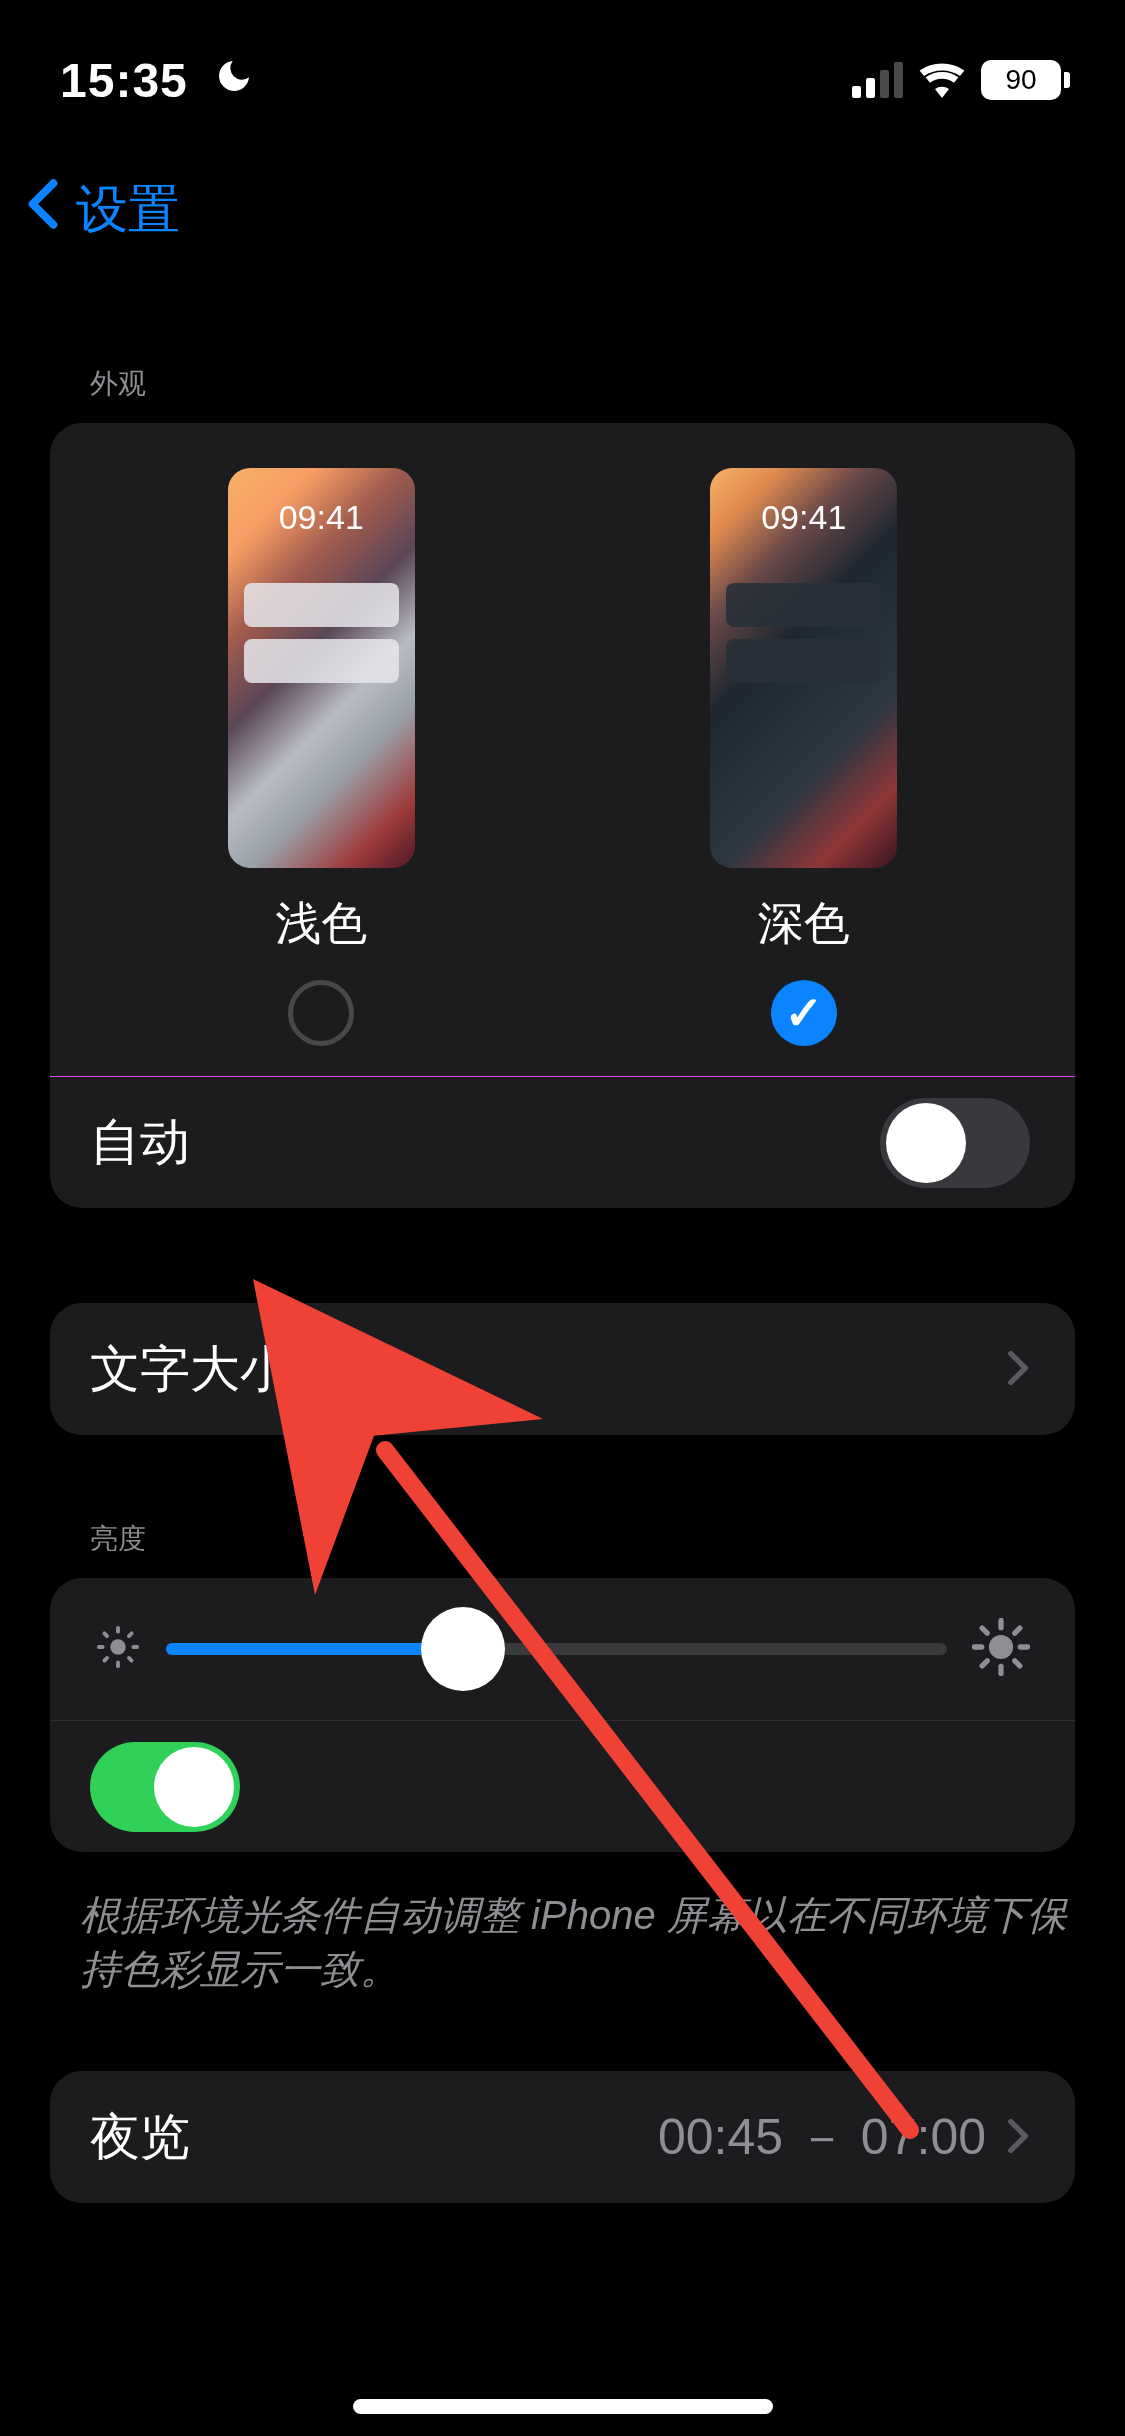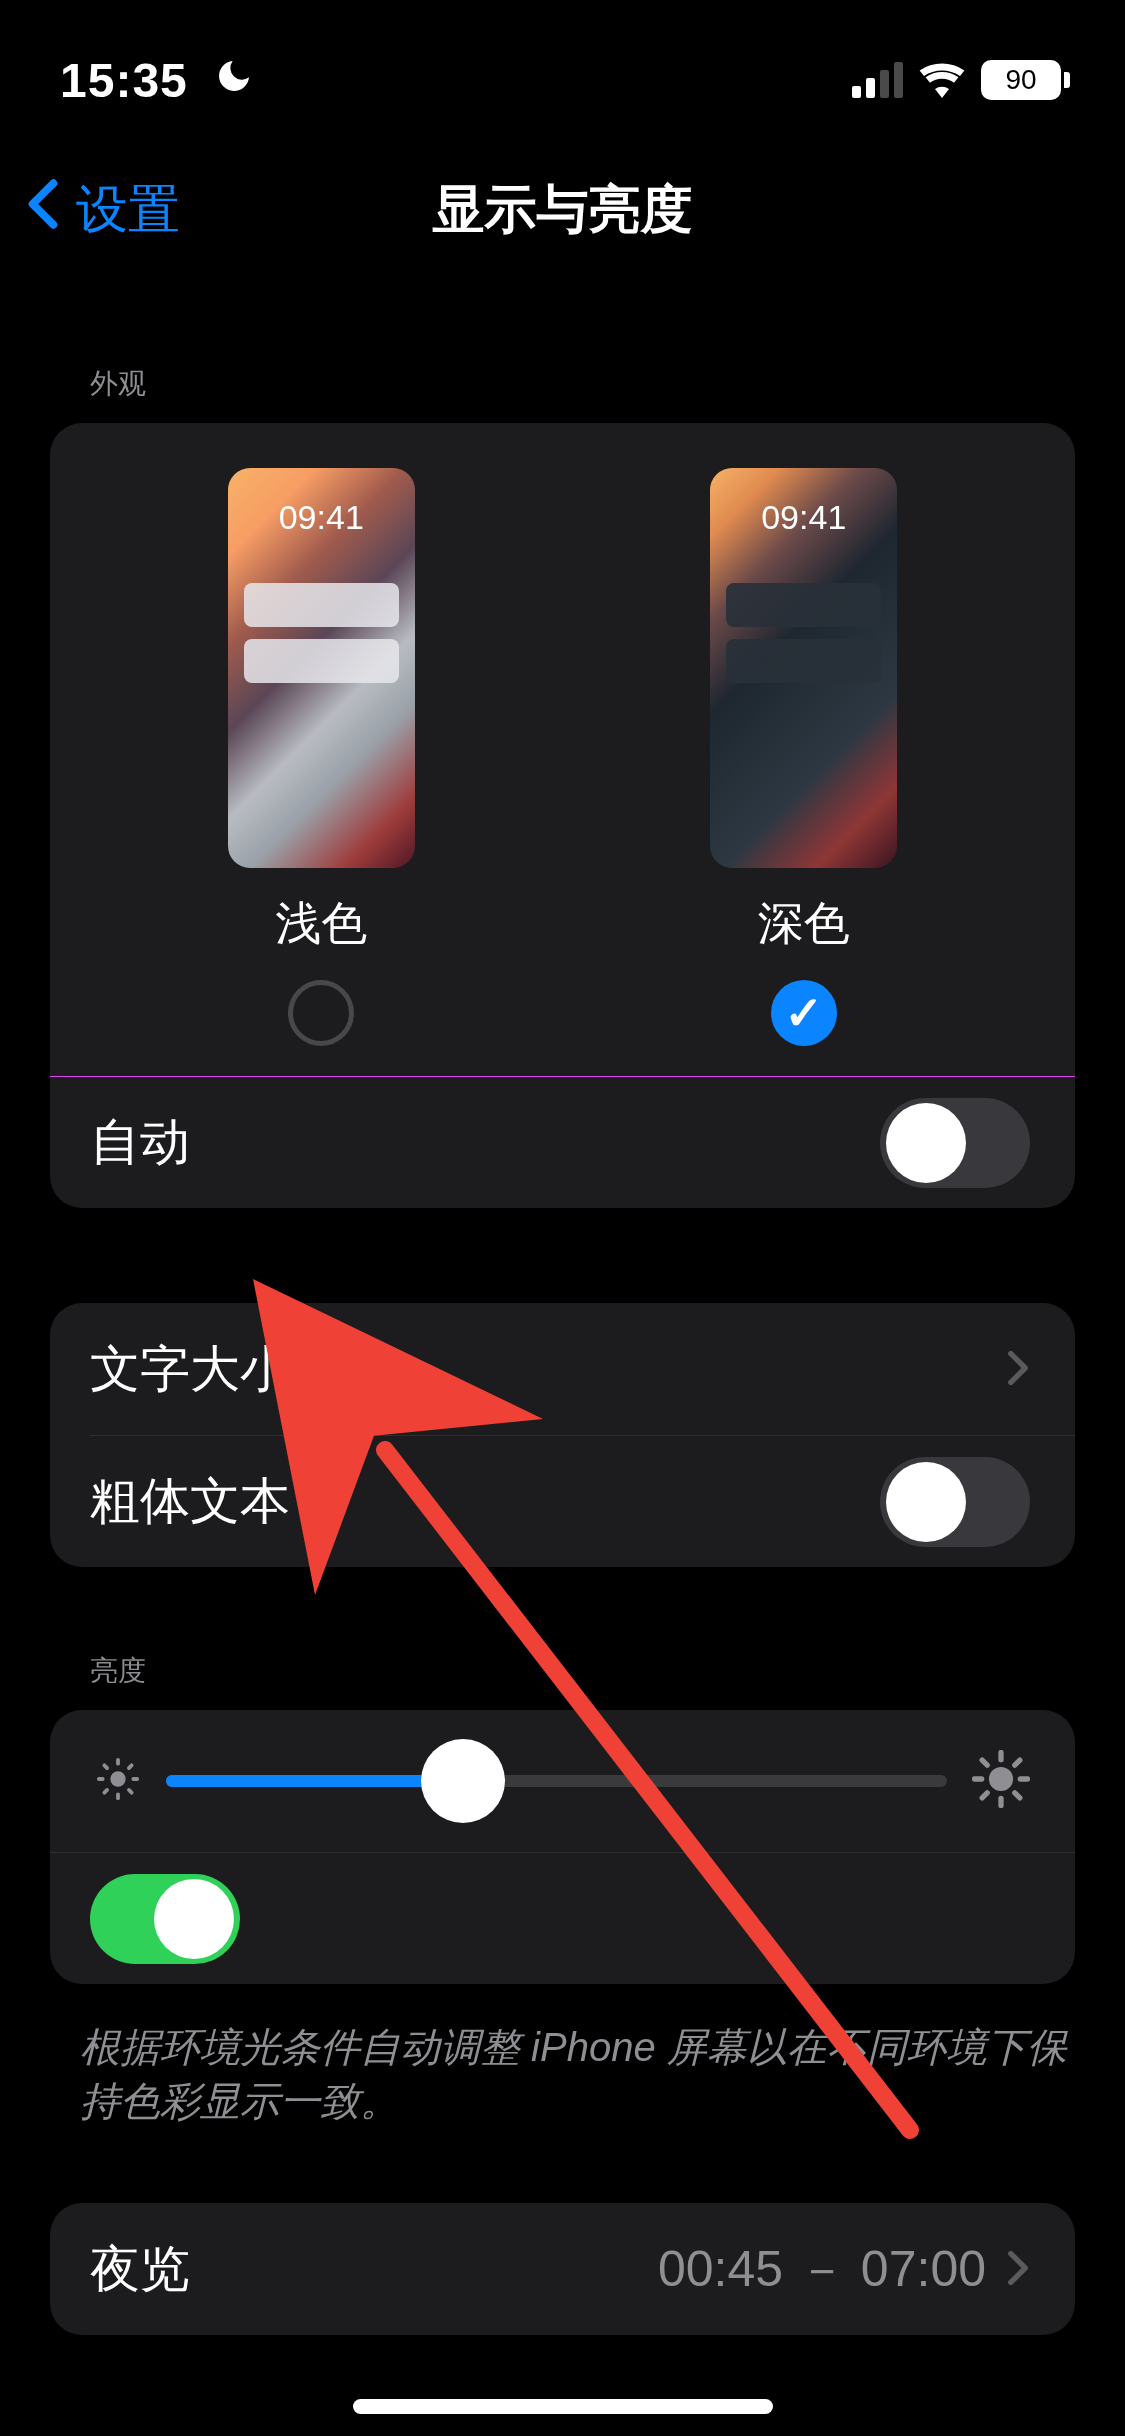--- a/index.html
+++ b/index.html
@@ -108,21 +108,20 @@
 
 <div class="nav">
   <div class="back">
     <span>
       <svg width="36" height="52" viewBox="0 0 12 20" fill="none" stroke="#0a84ff" stroke-width="3" stroke-linecap="round" stroke-linejoin="round">
           <path d="M10 2L2 10l8 8"></path>
         </svg>
     </span>
     <span>设置</span>
   </div>
-  <div class="title">显示与亮度</div>
 </div>
 
 <div class="section-header">外观</div>
 <div class="group">
   <div class="appearance-row">
     <div class="appearance-opt">
       <div class="phone-thumb light">
         <div class="pt-time">09:41</div>
         <div class="pt-widgets">
             <div></div>
@@ -154,26 +153,20 @@
 
 <div style="height:95px"></div>
 <div class="group">
   <div class="row">
     <div class="row-label">文字大小</div>
     <span class="chevron">
       <svg width="24" height="36" viewBox="0 0 12 20" fill="none" stroke="#5a5a5e" stroke-width="3" stroke-linecap="round" stroke-linejoin="round">
           <path d="M2 2l8 8-8 8"></path>
         </svg>
     </span>
-  </div>
-  <div class="row">
-    <div class="row-label">粗体文本</div>
-    <div class="toggle">
-        <div class="knob"></div>
-      </div>
   </div>
 </div>
 
 <div class="section-header">亮度</div>
 <div class="group">
   <div class="slider-row">
     <span class="sun-small">
       <svg width="46" height="46" viewBox="0 0 24 24" fill="#8e8e93">
           <circle cx="12" cy="12" r="4"></circle>
           <g stroke="#8e8e93" stroke-width="2" stroke-linecap="round">

